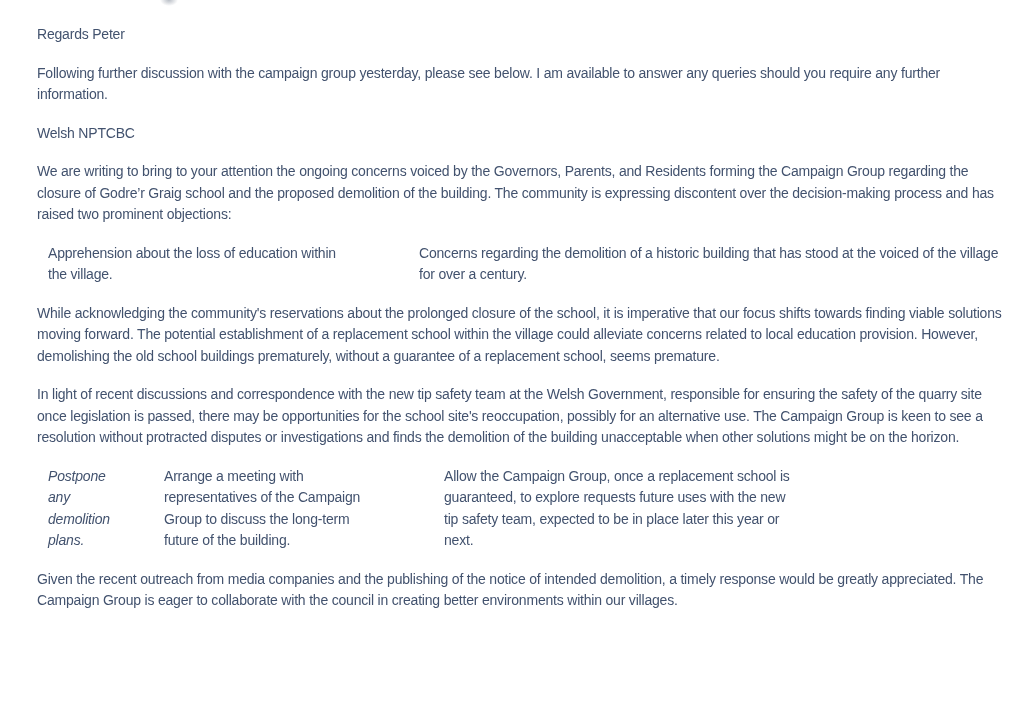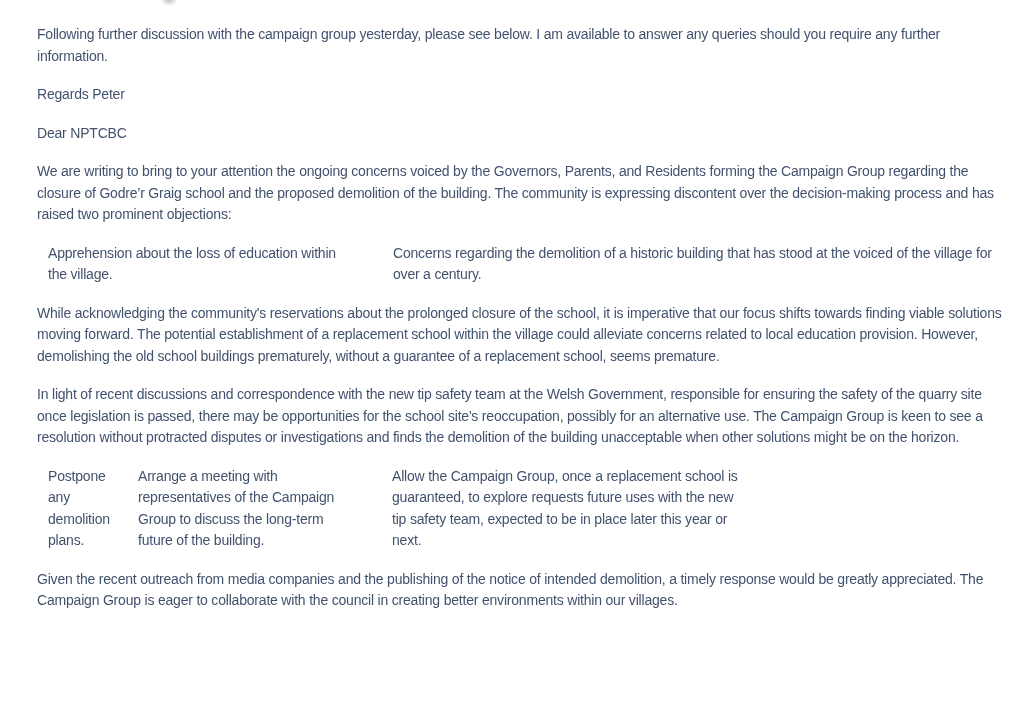--- a/index.html
+++ b/index.html
@@ -22,52 +22,53 @@
     padding: 7px 16px 0 37px;
   }
   .doc p {
     margin: 17px 0;
   }
   .cols {
     display: flex;
     margin: 5px 0;
     padding-left: 11px;
     align-items: flex-end;
+    gap: 26px;
   }
   .cell {
     white-space: pre-line;
   }
   .obj-col1 { width: 345px; flex: none; }
   .obj-col2 { flex: 1; white-space: normal; }
-  .req-col1 { width: 90px;  flex: none; }
+  .req-col1 { width: 90px;  flex: none; font-style: italic; }
   .req-col2 { width: 254px; flex: none; }
   .req-col3 { width: 396px; flex: none; }
   .req-col4 { flex: 1; }
   .top-artifact {
     position: absolute;
     left: 160px;
     top: 0;
     width: 18px;
     height: 6px;
     background: radial-gradient(ellipse at center top, #b9bec6 0%, rgba(185,190,198,0) 70%);
     pointer-events: none;
   }
 </style>
 </head>
 <body>
 
 <div class="top-artifact"></div>
 
 <div class="doc">
 
+  <p>Regards Peter</p>
+
   <p>Following further discussion with the campaign group yesterday, please see below. I am available to answer any queries should you require any further information.</p>
 
-  <p>Regards Peter</p>
-
-  <p>Dear NPTCBC</p>
+  <p>Welsh NPTCBC</p>
 
   <p>We are writing to bring to your attention the ongoing concerns voiced by the Governors, Parents, and Residents forming the Campaign Group regarding the closure of Godre’r Graig school and the proposed demolition of the building. The community is expressing discontent over the decision-making process and has raised two prominent objections:</p>
 
   <div class="cols">
     <div class="cell obj-col1">Apprehension about the loss of education within
 the village.</div>
     <div class="cell obj-col2">Concerns regarding the demolition of a historic building that has stood at the voiced of the village for over a century.</div>
   </div>
 
   <p>While acknowledging the community's reservations about the prolonged closure of the school, it is imperative that our focus shifts towards finding viable solutions moving forward. The potential establishment of a replacement school within the village could alleviate concerns related to local education provision. However, demolishing the old school buildings prematurely, without a guarantee of a replacement school, seems premature.</p>

